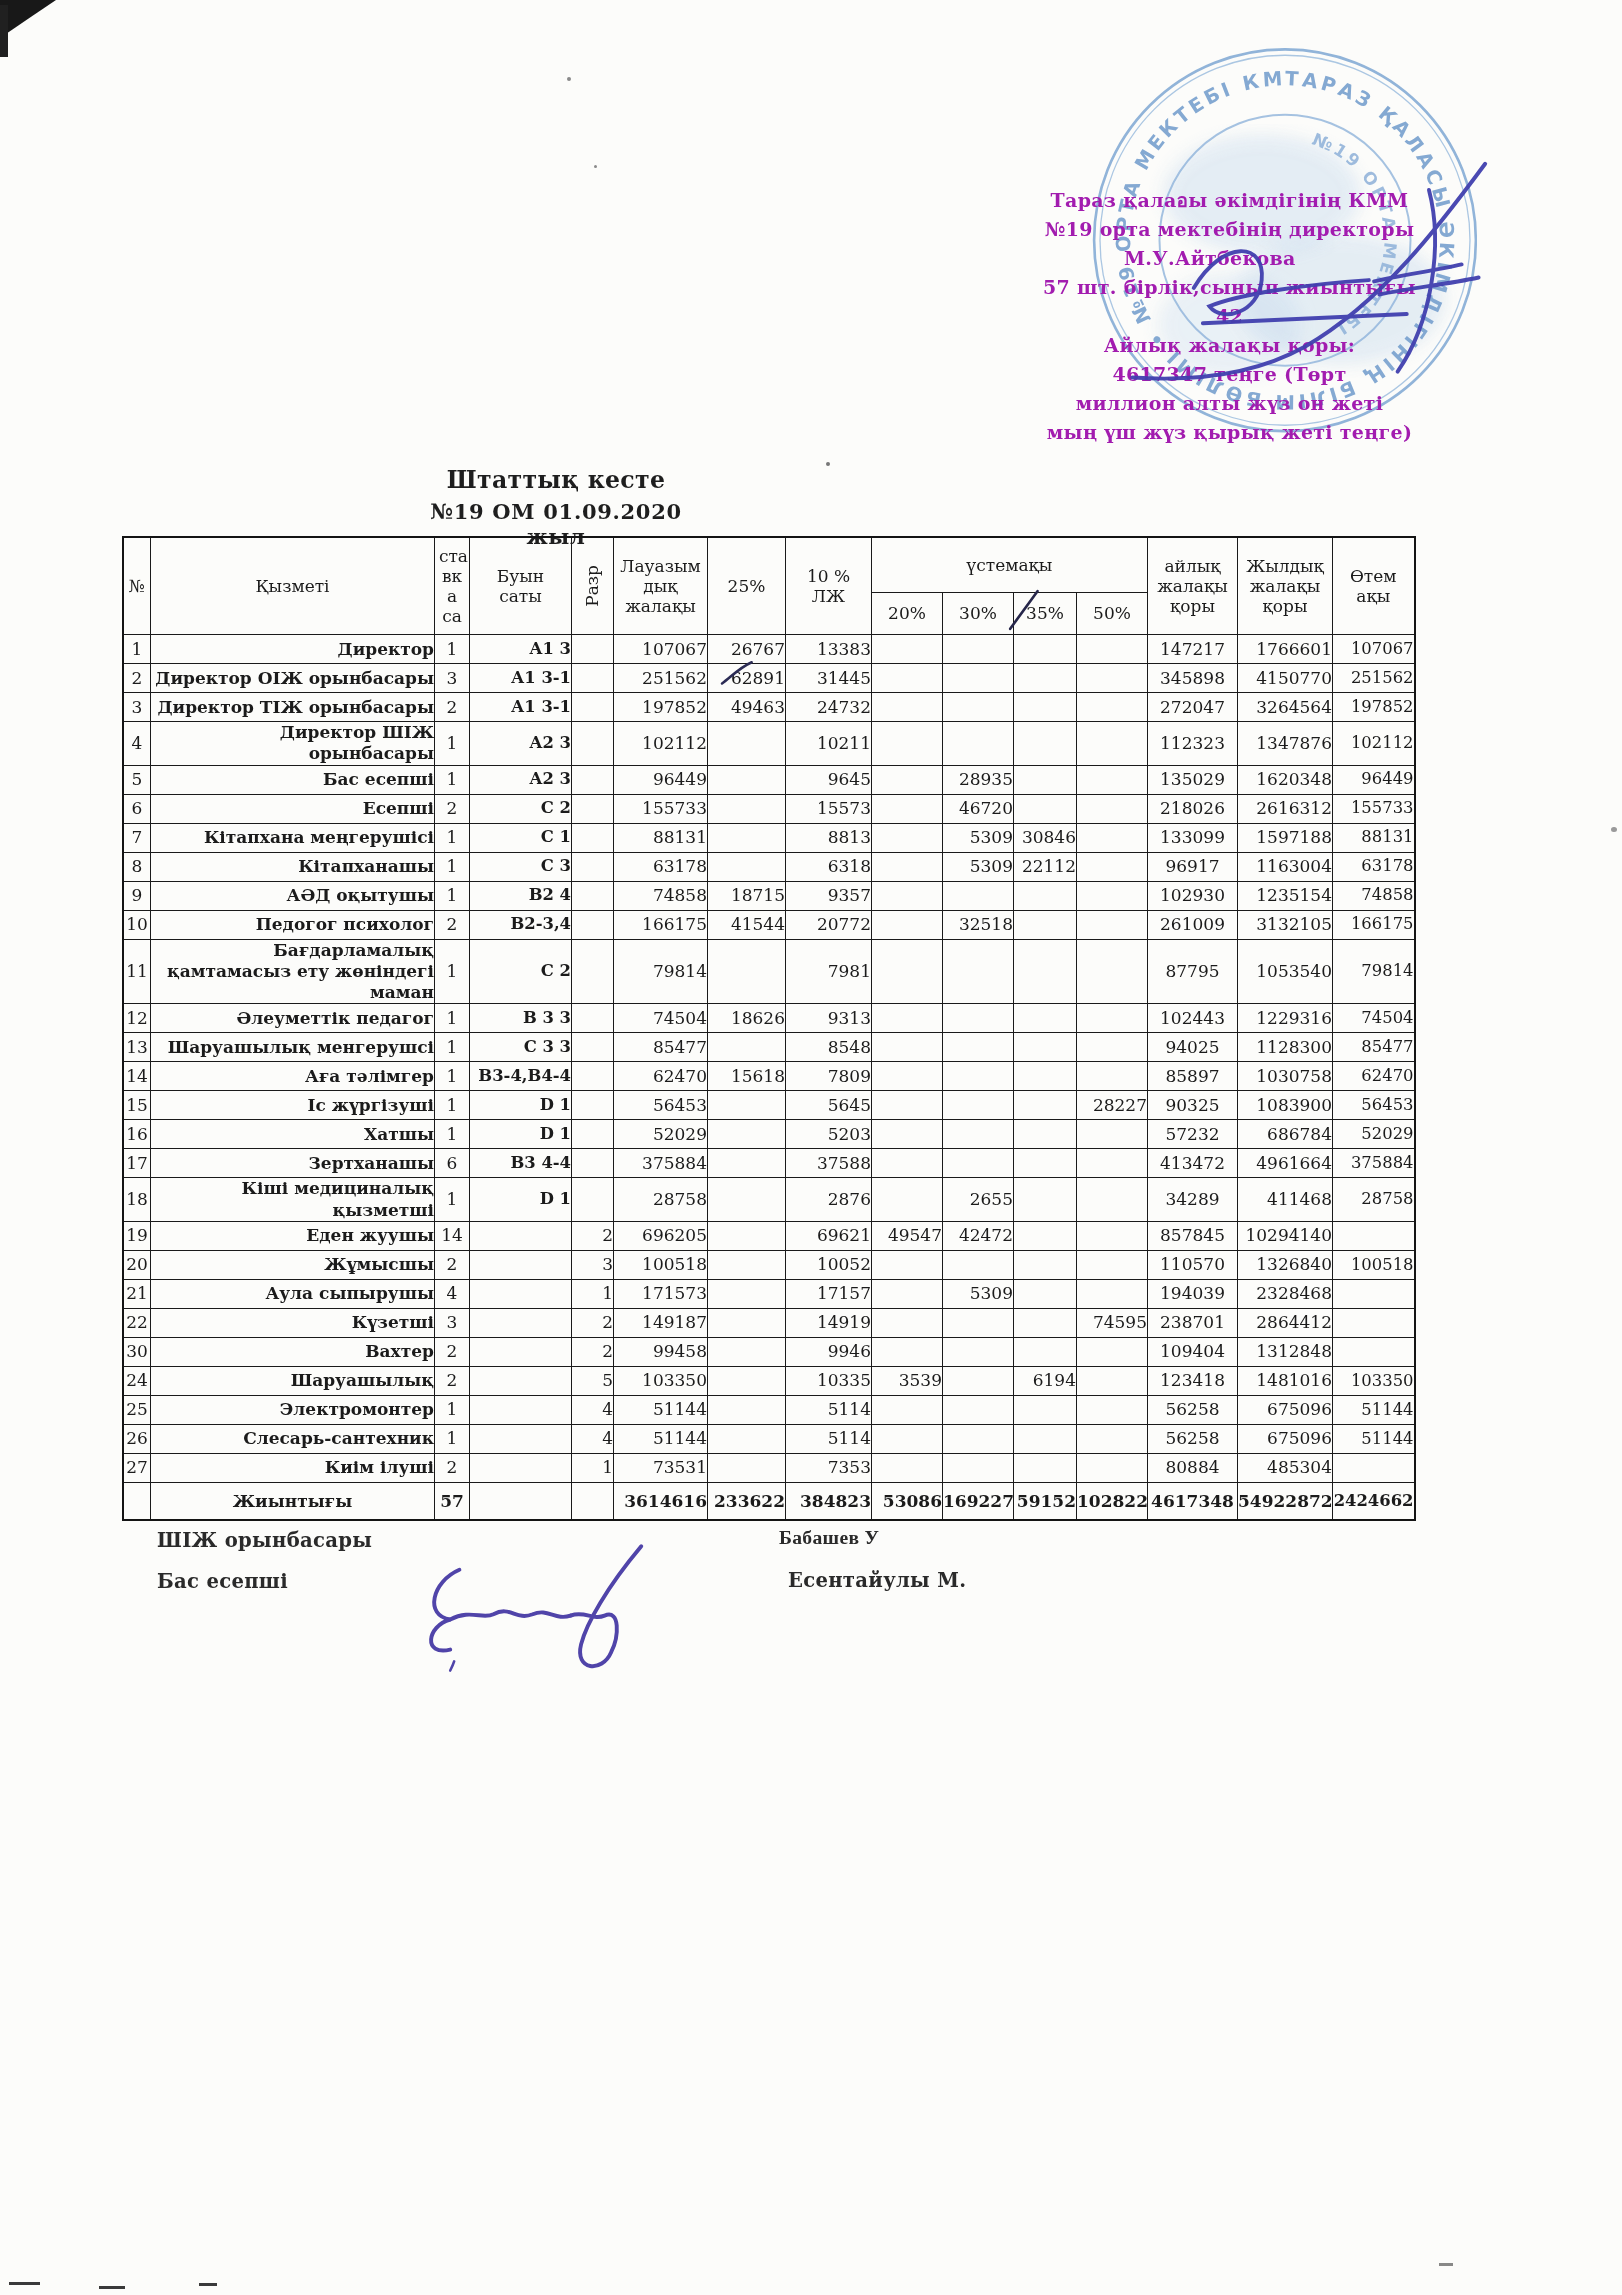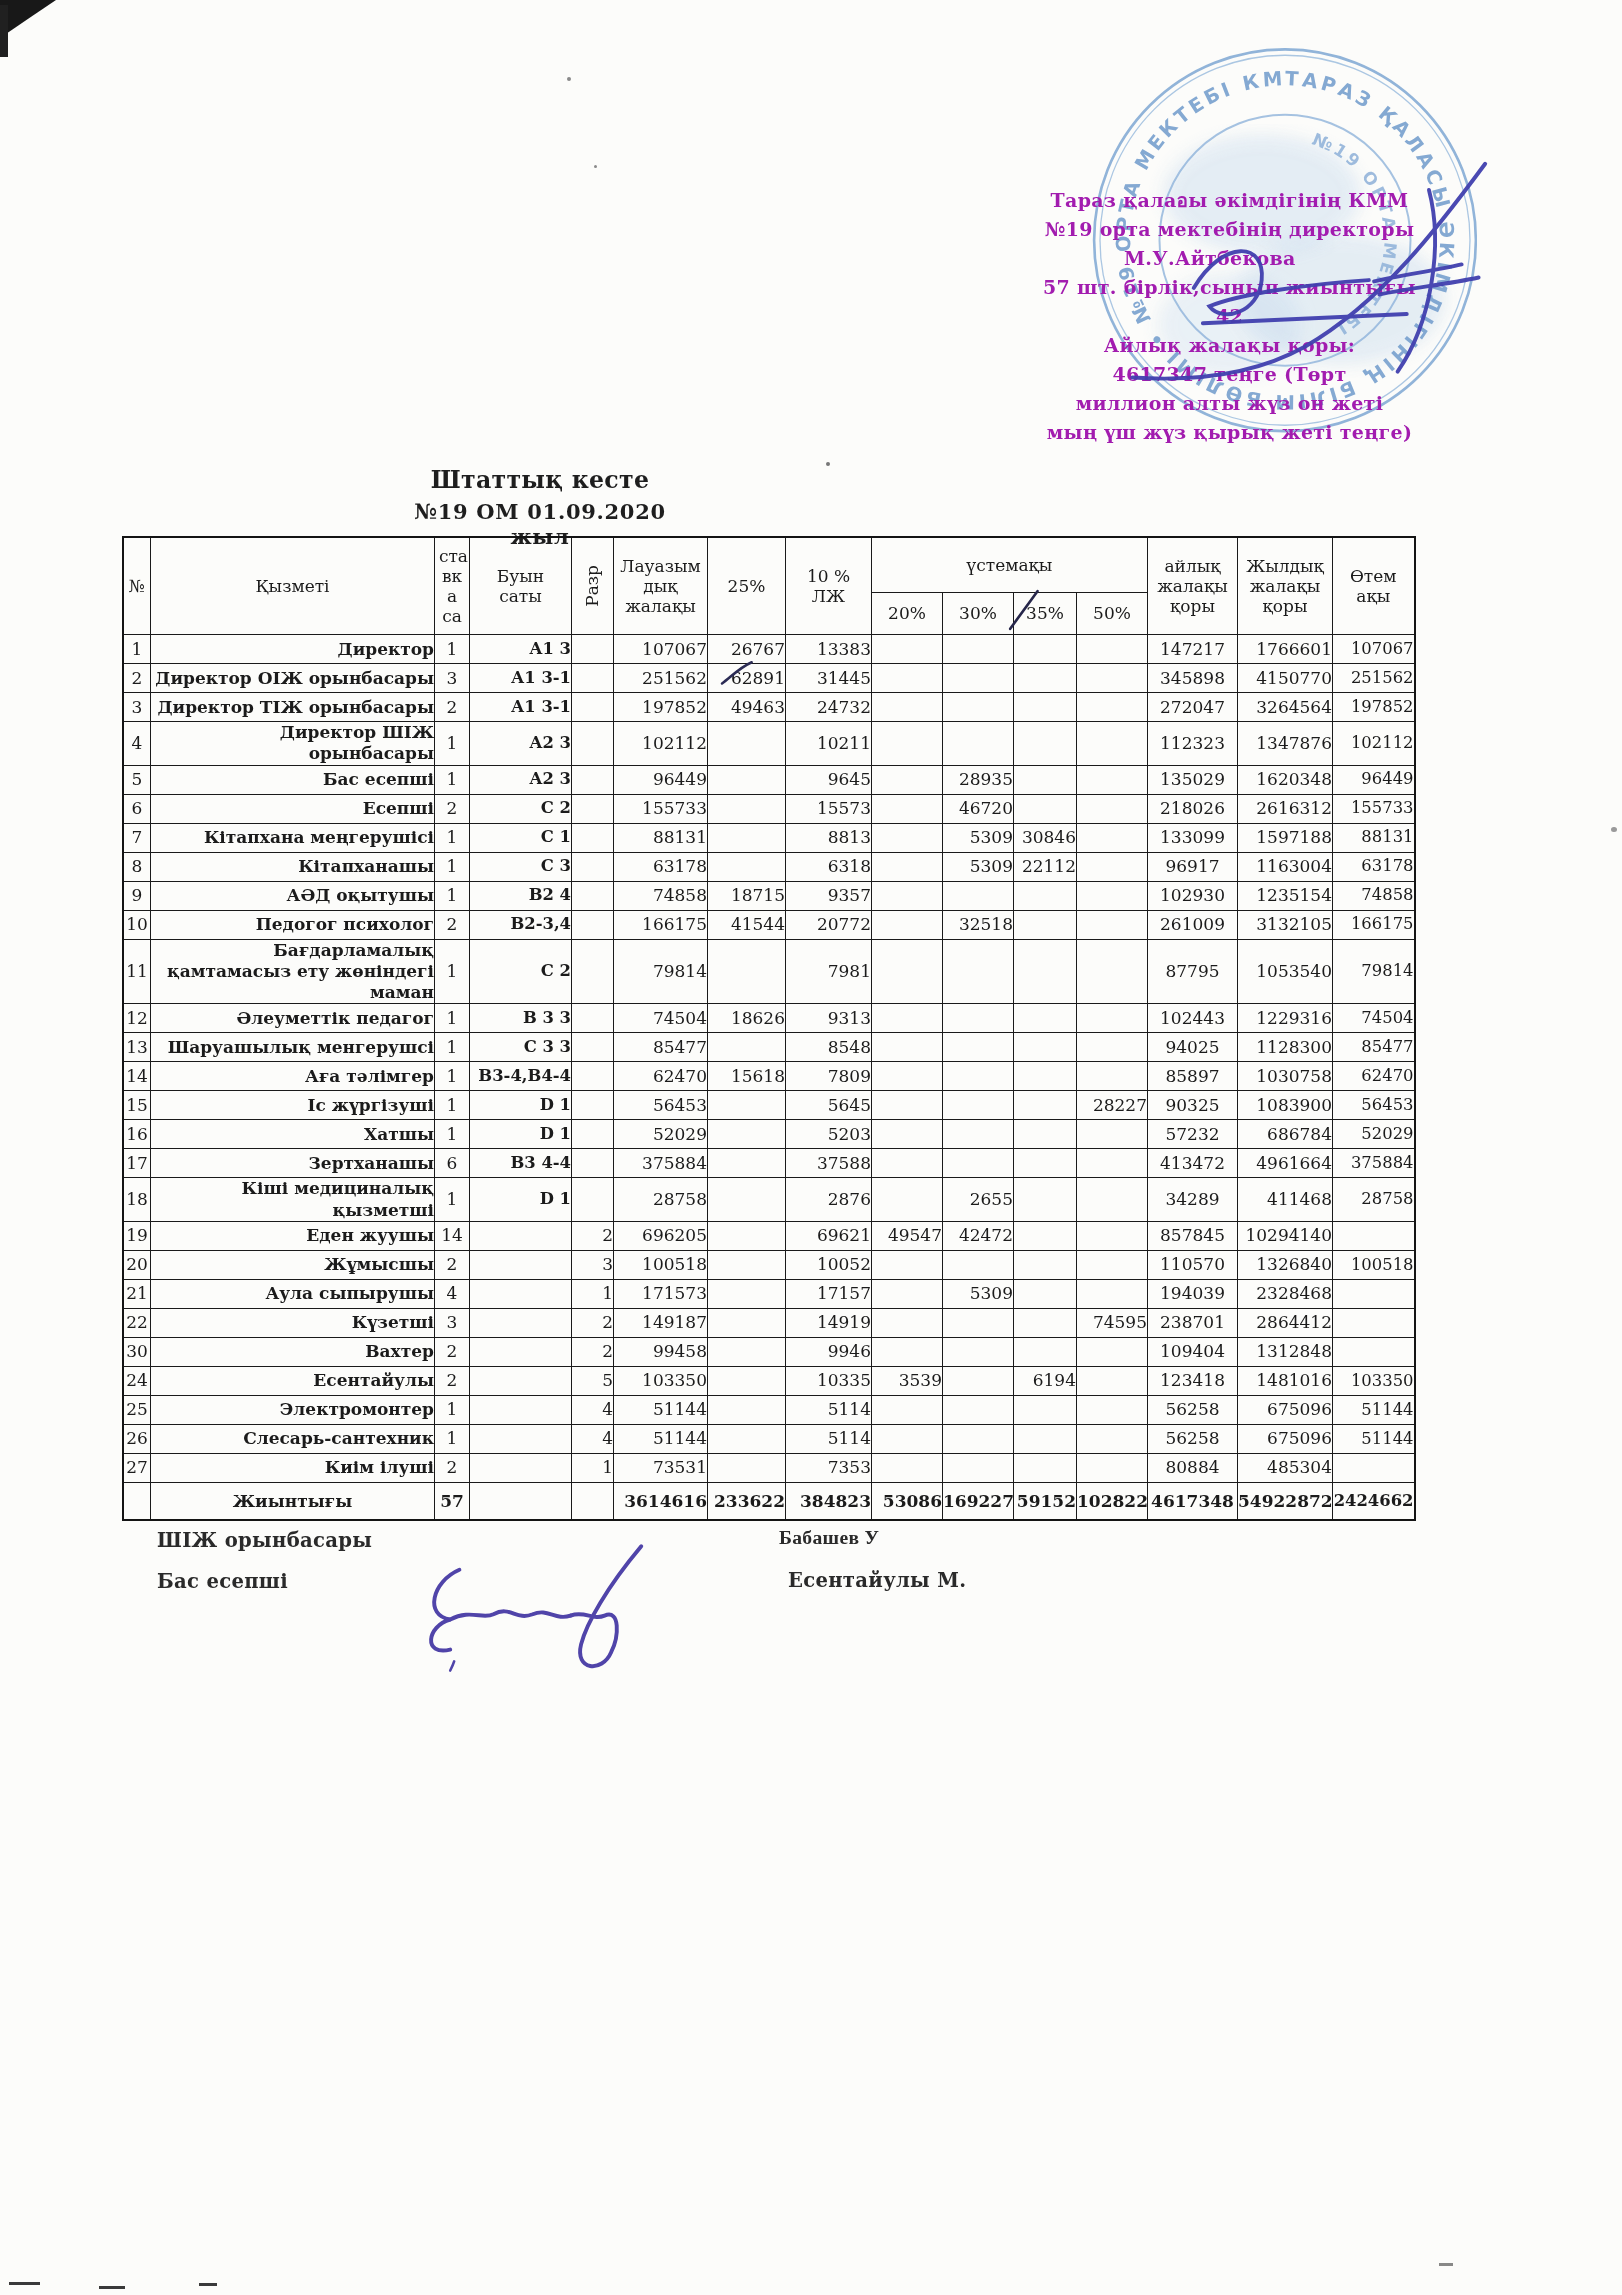--- a/index.html
+++ b/index.html
@@ -16,21 +16,21 @@
     color:#a21caf; letter-spacing:0.3px;
   }
   .approval .l3 { text-align:left; padding-left:84px; }
 
   
   .stamp { position:absolute; left:1066px; top:44px; z-index:3; }
   .sig-director { position:absolute; left:1094px; top:152px; z-index:6; }
 
   
   .title {
-    position:absolute; left:383px; top:466px; width:314px; text-align:center;
+    position:absolute; left:399px; top:466px; width:314px; text-align:center;
     font-weight:bold; letter-spacing:0.3px;
   }
   .title .t1 { font-size:23.6px; }
   .title .t2 { font-size:21px; margin-top:5.2px; letter-spacing:0.7px; }
 
   
   table.staff {
     position:absolute; left:122px; top:536px; width:1289px;
     border-collapse:collapse; table-layout:fixed;
     font-size:17px; color:#1b1b1b;
@@ -573,21 +573,21 @@
           <td class="c-pct"></td>
           <td class="c-pct"></td>
           <td class="c-pct"></td>
           <td class="c-pct"></td>
           <td class="c-mon">109404</td>
           <td class="c-yr">1312848</td>
           <td class="c-otem"></td>
         </tr>
         <tr>
           <td class="c-num">24</td>
-          <td class="c-pos">Есентайулы</td>
+          <td class="c-pos">Шаруашылық</td>
           <td class="c-stv">2</td>
           <td class="c-buyn"></td>
           <td class="c-razr">5</td>
           <td class="c-sal">103350</td>
           <td class="c-p25"></td>
           <td class="c-lj">10335</td>
           <td class="c-pct">3539</td>
           <td class="c-pct"></td>
           <td class="c-pct">6194</td>
           <td class="c-pct"></td>

